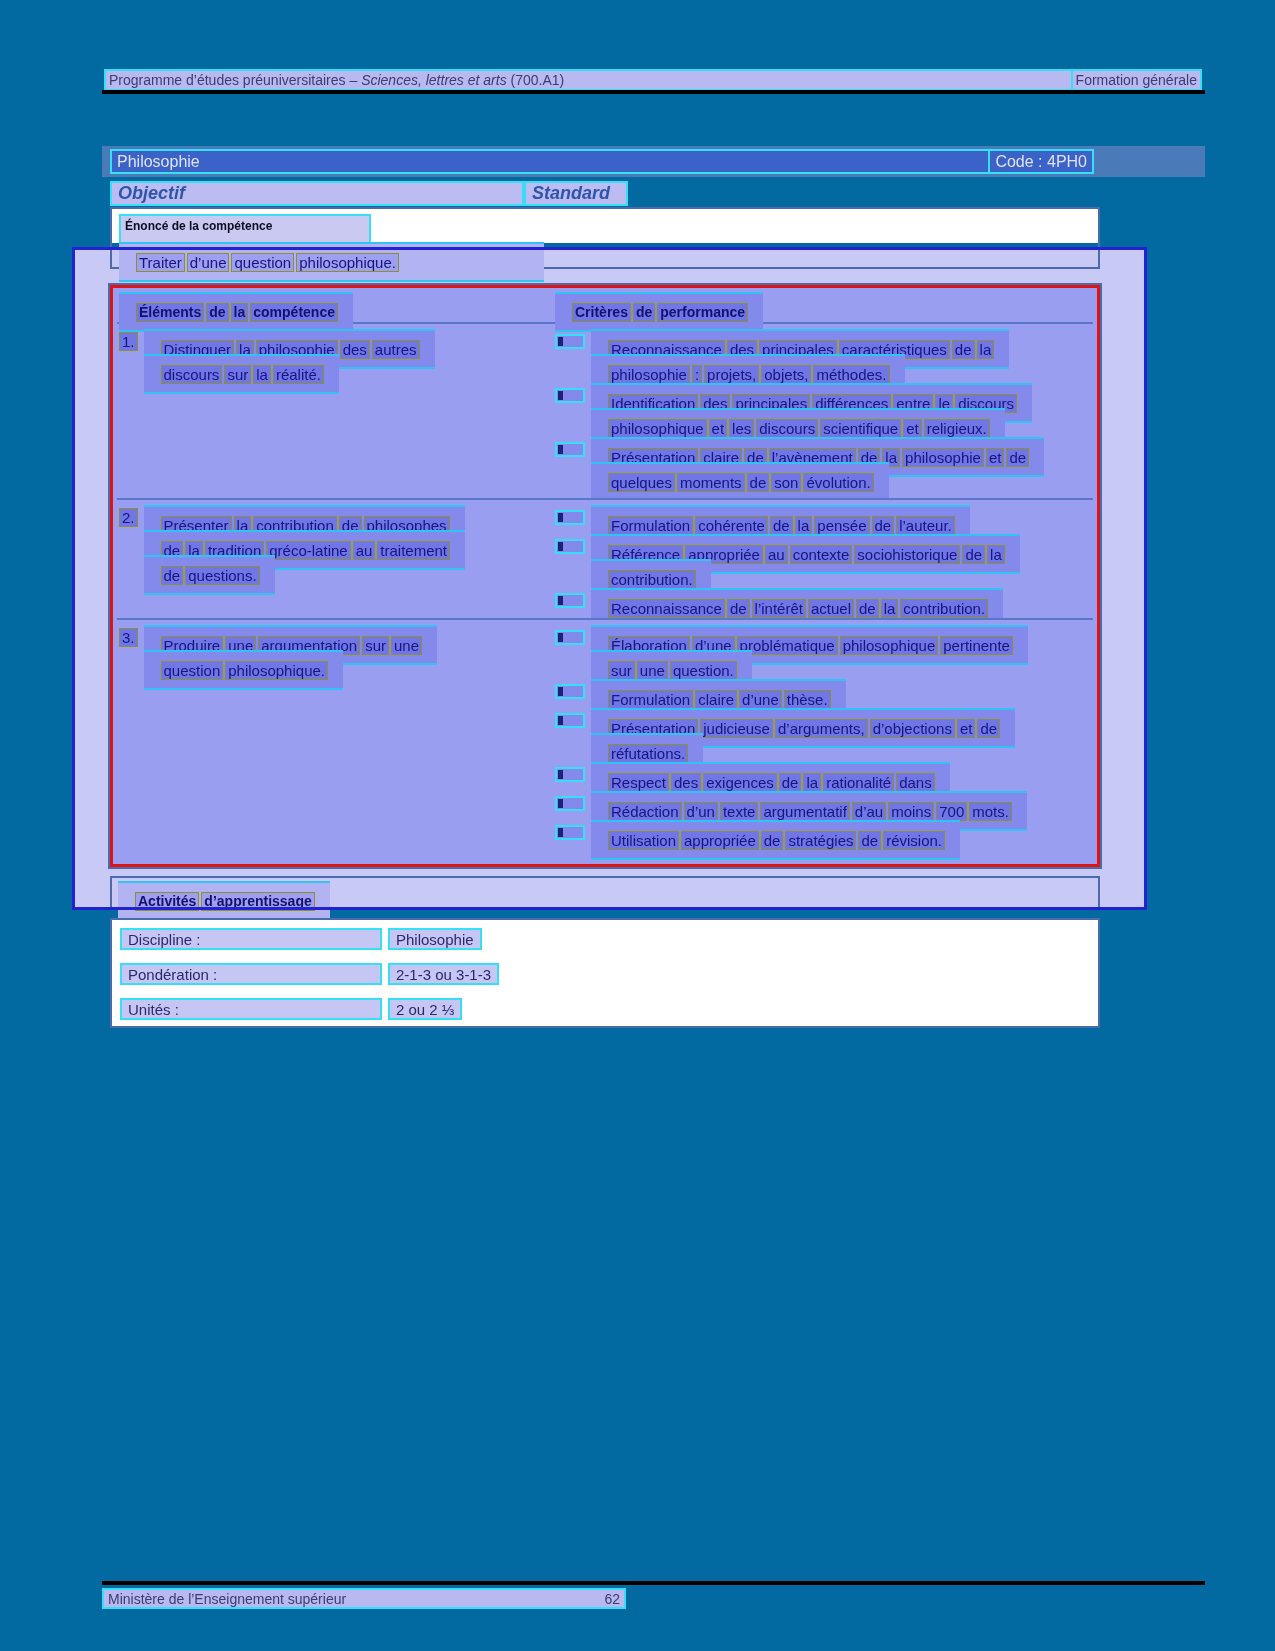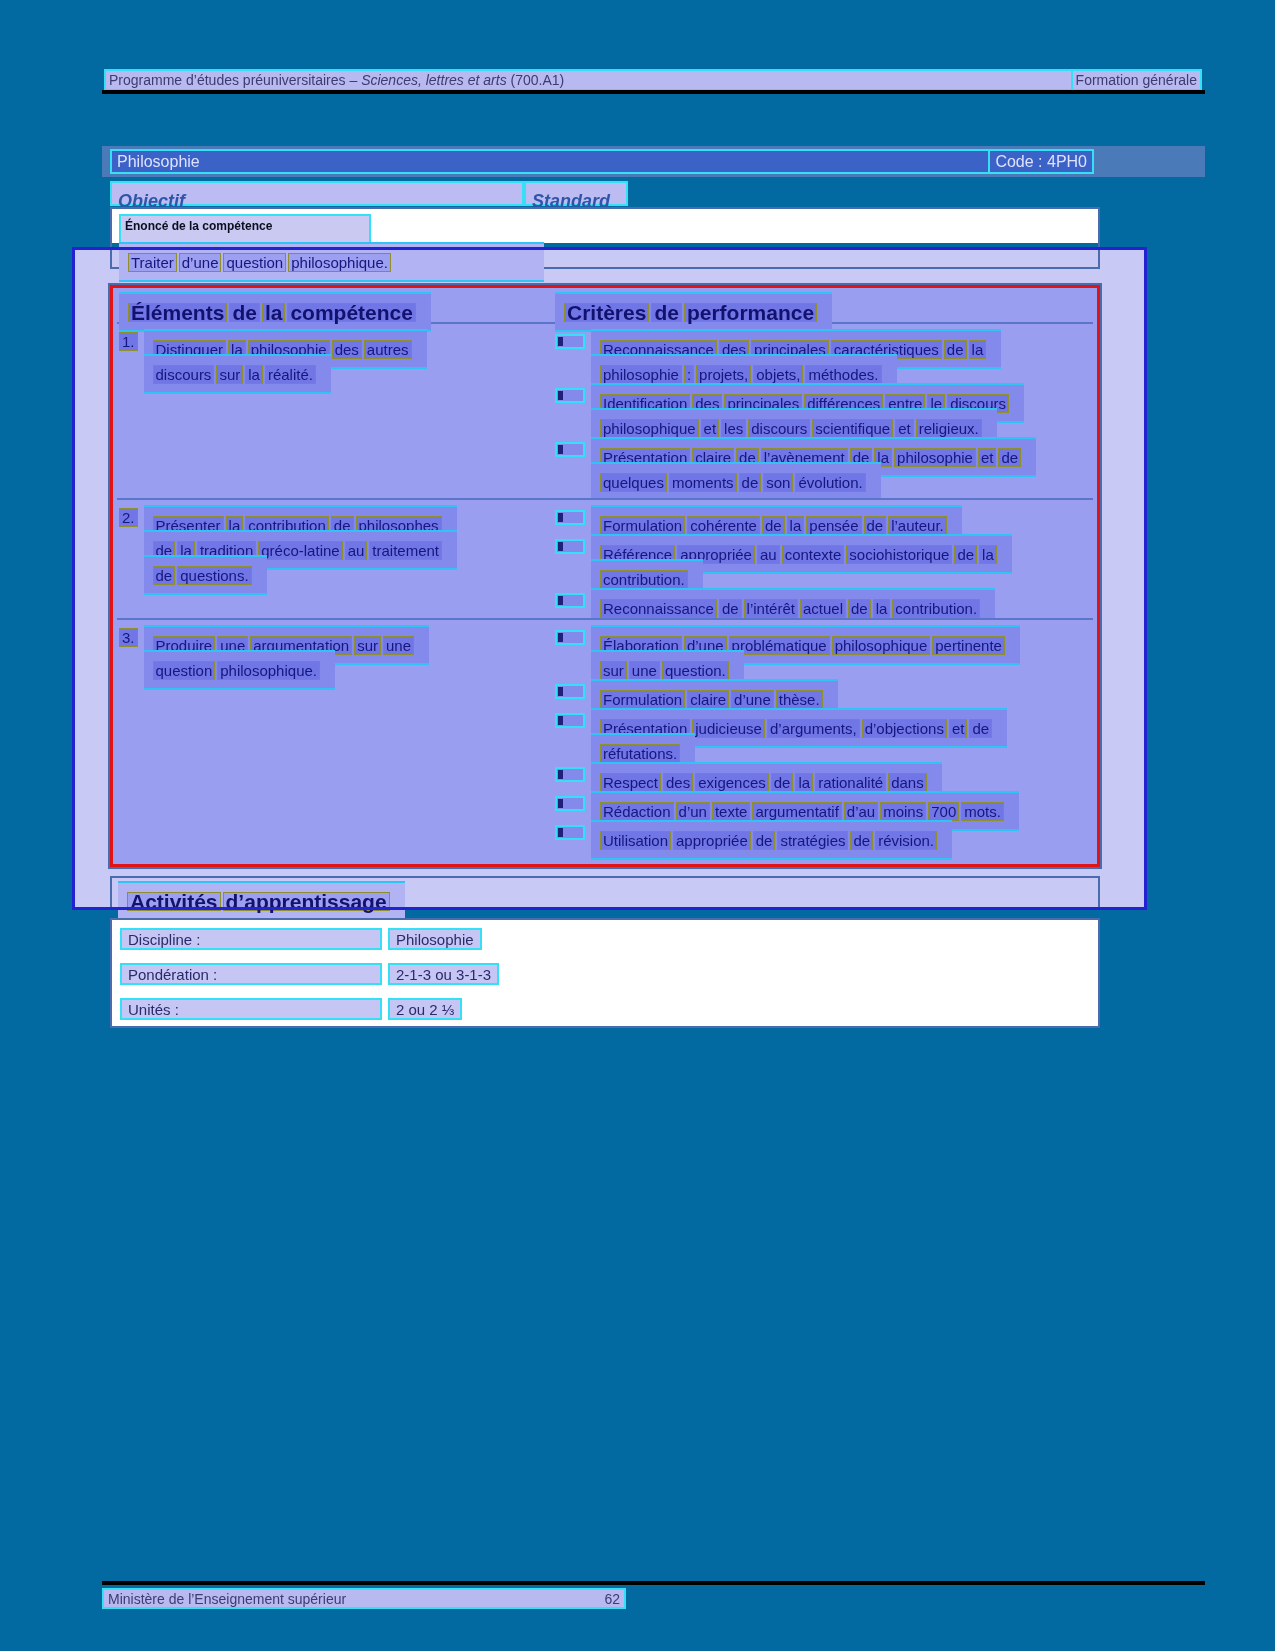--- a/index.html
+++ b/index.html
@@ -23,42 +23,42 @@
   .title-bar{position:absolute;left:102px;top:146px;width:1103px;height:31px;background:#4a7ab8;z-index:1;}
   .title-inner{position:absolute;left:8px;top:3px;width:984px;height:25px;box-sizing:border-box;
                background:#3b62c6;border:2px solid #35dff5;color:#dfe2ff;font-size:16px;
                display:flex;justify-content:space-between;align-items:center;padding-left:5px;}
   .code-box{border:2px solid #35dff5;background:#3b62c6;align-self:stretch;display:flex;
             align-items:center;padding:0 5px;margin:-2px -2px -2px 0;}
 
   
   .obj-box,.std-box{position:absolute;top:181px;height:25px;box-sizing:border-box;background:#bcbcf2;
             border:2px solid #35dff5;color:#2f55a8;font-weight:bold;font-style:italic;font-size:18px;
-            padding:8px 6px;z-index:1;line-height:21px;}
+            padding:0 6px;z-index:1;line-height:21px;}
   .obj-box{left:110px;width:414px;}
   .std-box{left:524px;width:104px;}
 
   
   .enonce-box{position:absolute;left:110px;top:207px;width:990px;height:62px;box-sizing:border-box;
               border:2px solid #4a6cae;z-index:1;
               background:linear-gradient(to bottom,#ffffff 0 34px,rgba(255,255,255,0) 34px);}
   .enonce-head{position:absolute;left:7px;top:5px;width:252px;height:32px;box-sizing:border-box;
                background:#c9c9f2;border:2px solid #35dff5;font-weight:bold;font-size:12px;
                color:#0d0d20;padding:0 4px;line-height:20px;}
   .enonce-statement{position:absolute;left:7px;top:33px;}
   .enonce-statement .line-strip{min-width:425px;}
 
   
   .line-row{height:25px;}
   .line-strip{display:inline-flex;align-items:center;height:40px;box-sizing:border-box;
               background:#8489ec;border-top:2px solid #2fc4f4;border-bottom:2px solid #2fc4f4;
-              padding:0 14px 0 8px;}
+              padding:0 14px 0 16px;}
   .word-box{display:inline-block;border:1px solid #8f8f2e;background:#7076e6;color:#16167e;
             font-size:15px;font-weight:500;line-height:17px;padding:0 2px;margin:0 1px;white-space:pre;}
-  .hdr-words .word-box{font-weight:bold;font-size:21px;color:#12126e;}
+  .hdr-words .word-box{font-weight:bold;font-size:14px;color:#12126e;}
   .lav .line-strip{background:#b2b3f2;}
   .lav .word-box{background:#9d9ff0;}
 
   
   .comp-table{position:absolute;left:110px;top:285px;width:990px;height:582px;box-sizing:border-box;
               background:#9a9ef0;border:3px solid #e01414;outline:2px solid #4a6cae;z-index:1;
               padding:4px 4px 0 4px;overflow:hidden;}
   .t-header{display:flex;height:30px;}
   .t-header .col1{padding-left:2px;}
   .t-header .col2 .line-strip{margin-left:34px;}

